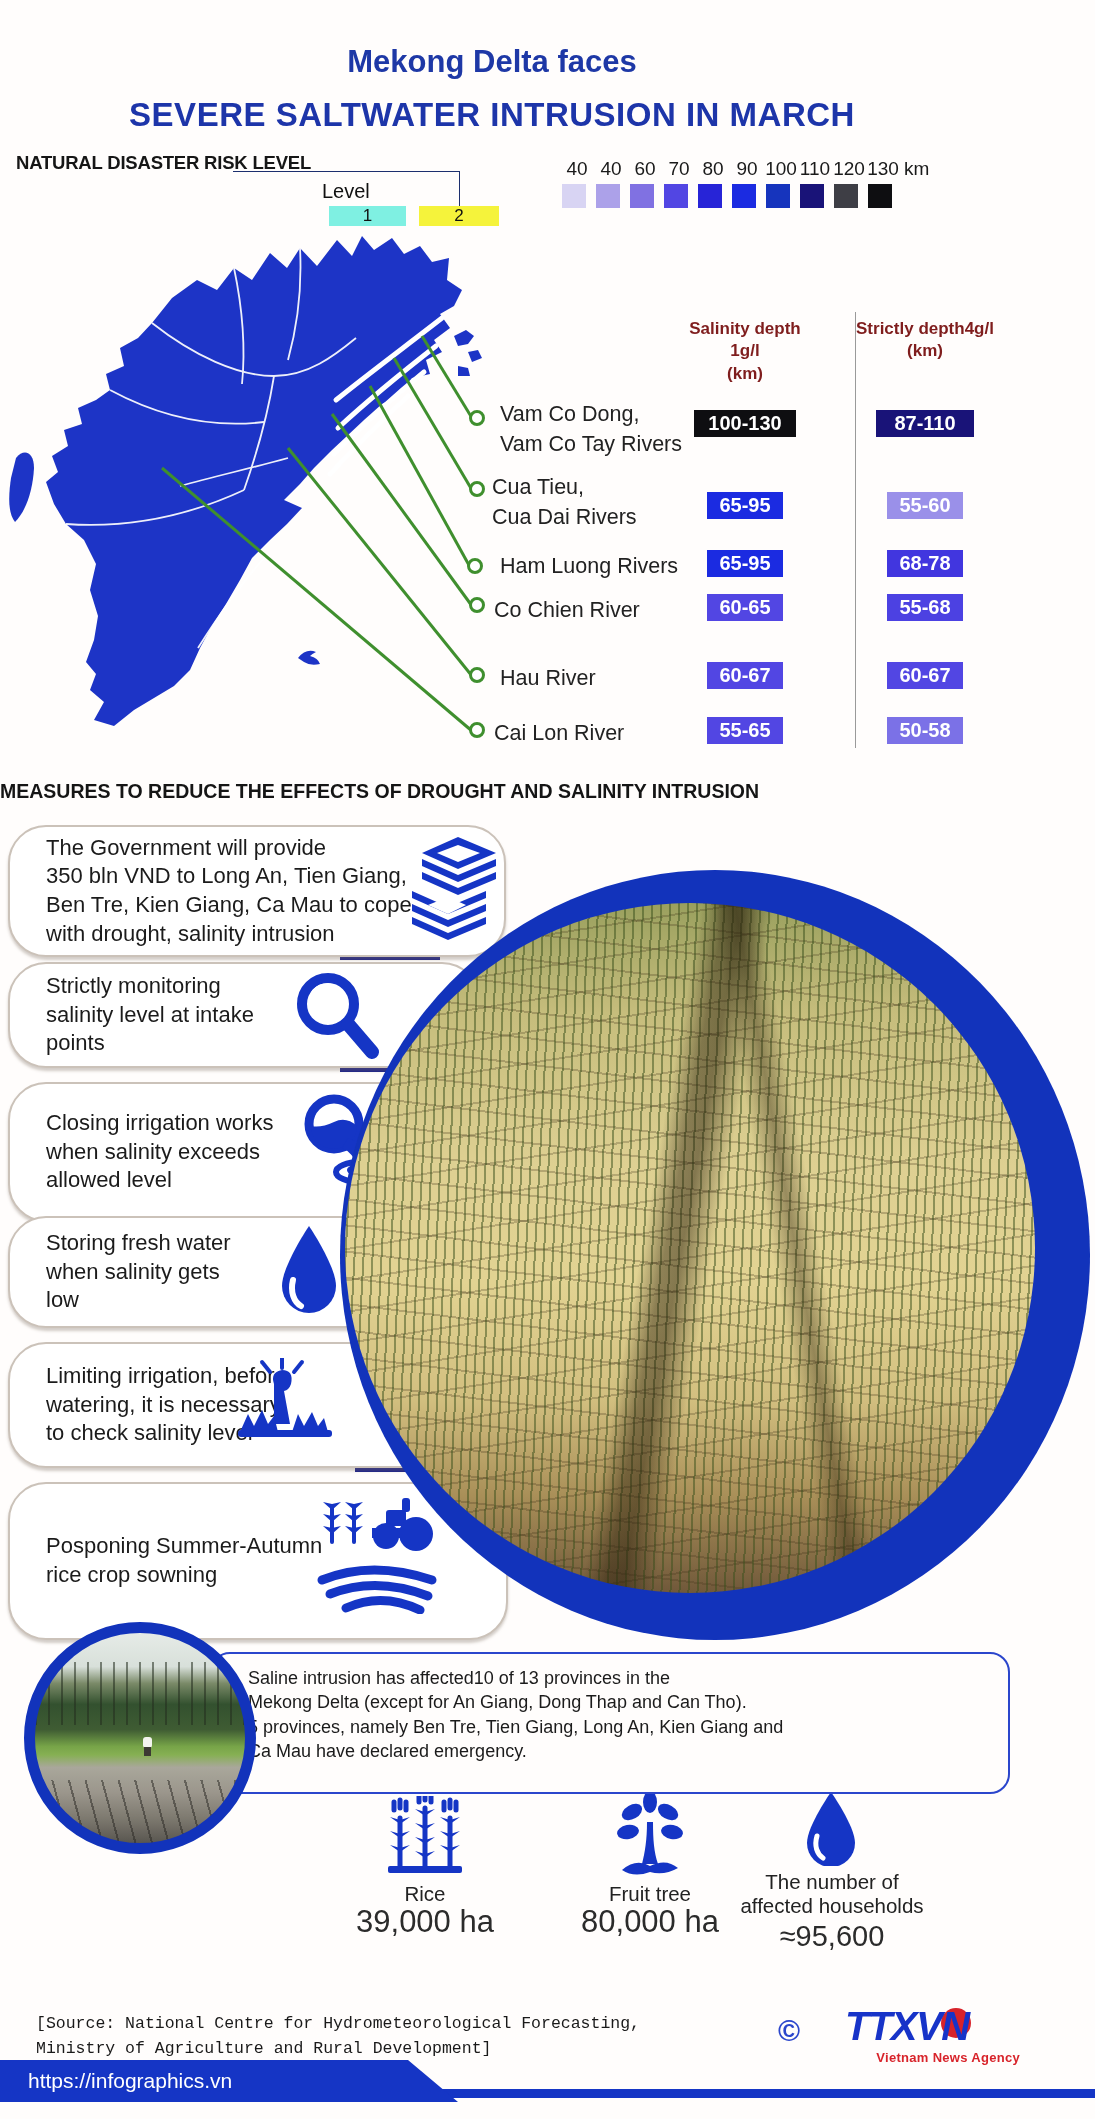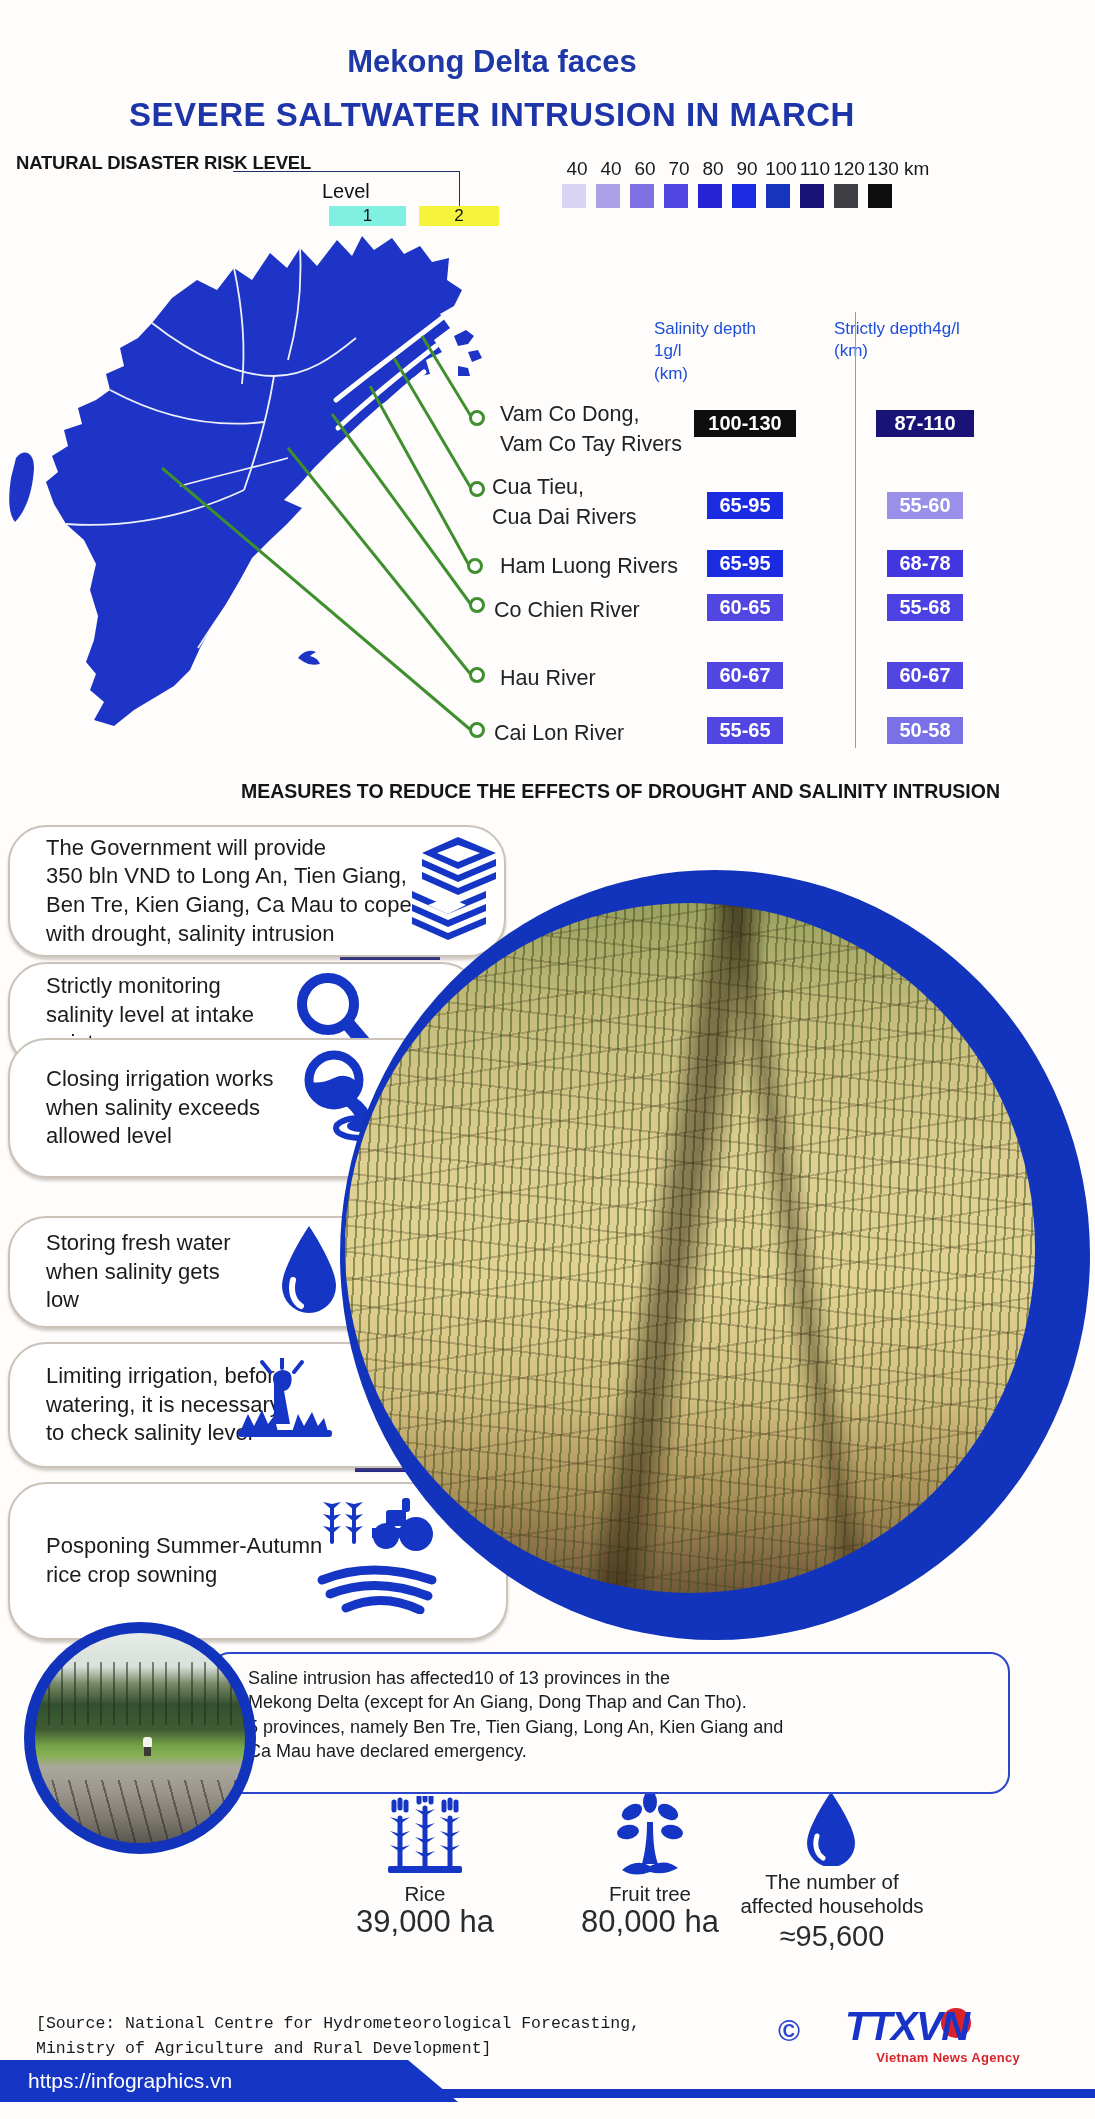--- a/index.html
+++ b/index.html
@@ -22,35 +22,35 @@
   .level-2{left:419px;width:80px;}
 
   
   .scale-labels{left:560px;top:158px;display:flex;font-size:19px;color:#1a1a1a;}
   .scale-labels span{width:34px;text-align:center;}
   .scale-km{width:40px !important;text-align:left !important;padding-left:4px;}
   .scale-swatches{left:562px;top:184px;display:flex;}
   .sw{width:24px;height:24px;margin-right:10px;}
 
   
-  .thead{width:182px;text-align:left;font-size:17px;line-height:1.32;color:#1d4ed8;}
+  .thead{width:182px;text-align:center;font-size:17px;line-height:1.32;color:#7f1d1d;font-weight:bold;}
   .tdiv{left:855px;top:312px;width:1px;height:436px;background:#9a9a9a;}
   .row-name{font-size:21.5px;line-height:1.38;color:#222;}
   .badge{height:27px;line-height:27px;text-align:center;color:#fff;font-size:20px;font-weight:700;}
   .marker{width:16px;height:16px;border:3.5px solid #3f8f2e;border-radius:50%;background:#fff;box-sizing:border-box;}
 
   
-  .measures-title{left:0;top:780px;width:1000px;text-align:right;font-size:19.5px;font-weight:700;color:#151515;}
+  .measures-title{left:0;top:780px;width:1000px;text-align:left;font-size:19.5px;font-weight:700;color:#151515;}
   .mbox{position:absolute;left:8px;background:#fff;border:2px solid #cbc2b9;border-radius:38px;
         box-shadow:0 3px 3px rgba(125,115,100,.35);z-index:2;display:flex;align-items:center;box-sizing:border-box;}
   .mbox .txt{padding-left:36px;font-size:22px;line-height:1.3;color:#1b1b1b;}
   .micn{position:absolute;}
   #m1{top:825px;width:498px;height:132px;}
   #m2{top:962px;width:472px;height:106px;}
-  #m3{top:1038px;width:466px;height:140px;}
+  #m3{top:1082px;width:466px;height:140px;}
   #m4{top:1216px;width:462px;height:112px;}
   #m5{top:1342px;width:464px;height:126px;}
   #m6{top:1482px;width:500px;height:158px;}
   .nbar{position:absolute;width:100px;height:12px;background:#1a1f8a;z-index:1;}
 
   
   .navy-ring{left:340px;top:870px;width:750px;height:770px;border-radius:50%;background:#1233bb;z-index:3;}
   .photo-big{left:345px;top:903px;width:690px;height:690px;border-radius:50%;z-index:4;
     background:
       linear-gradient(100deg, rgba(0,0,0,0) 44%, rgba(40,30,12,.45) 47%, rgba(40,30,12,.5) 49%, rgba(0,0,0,0) 53%),

